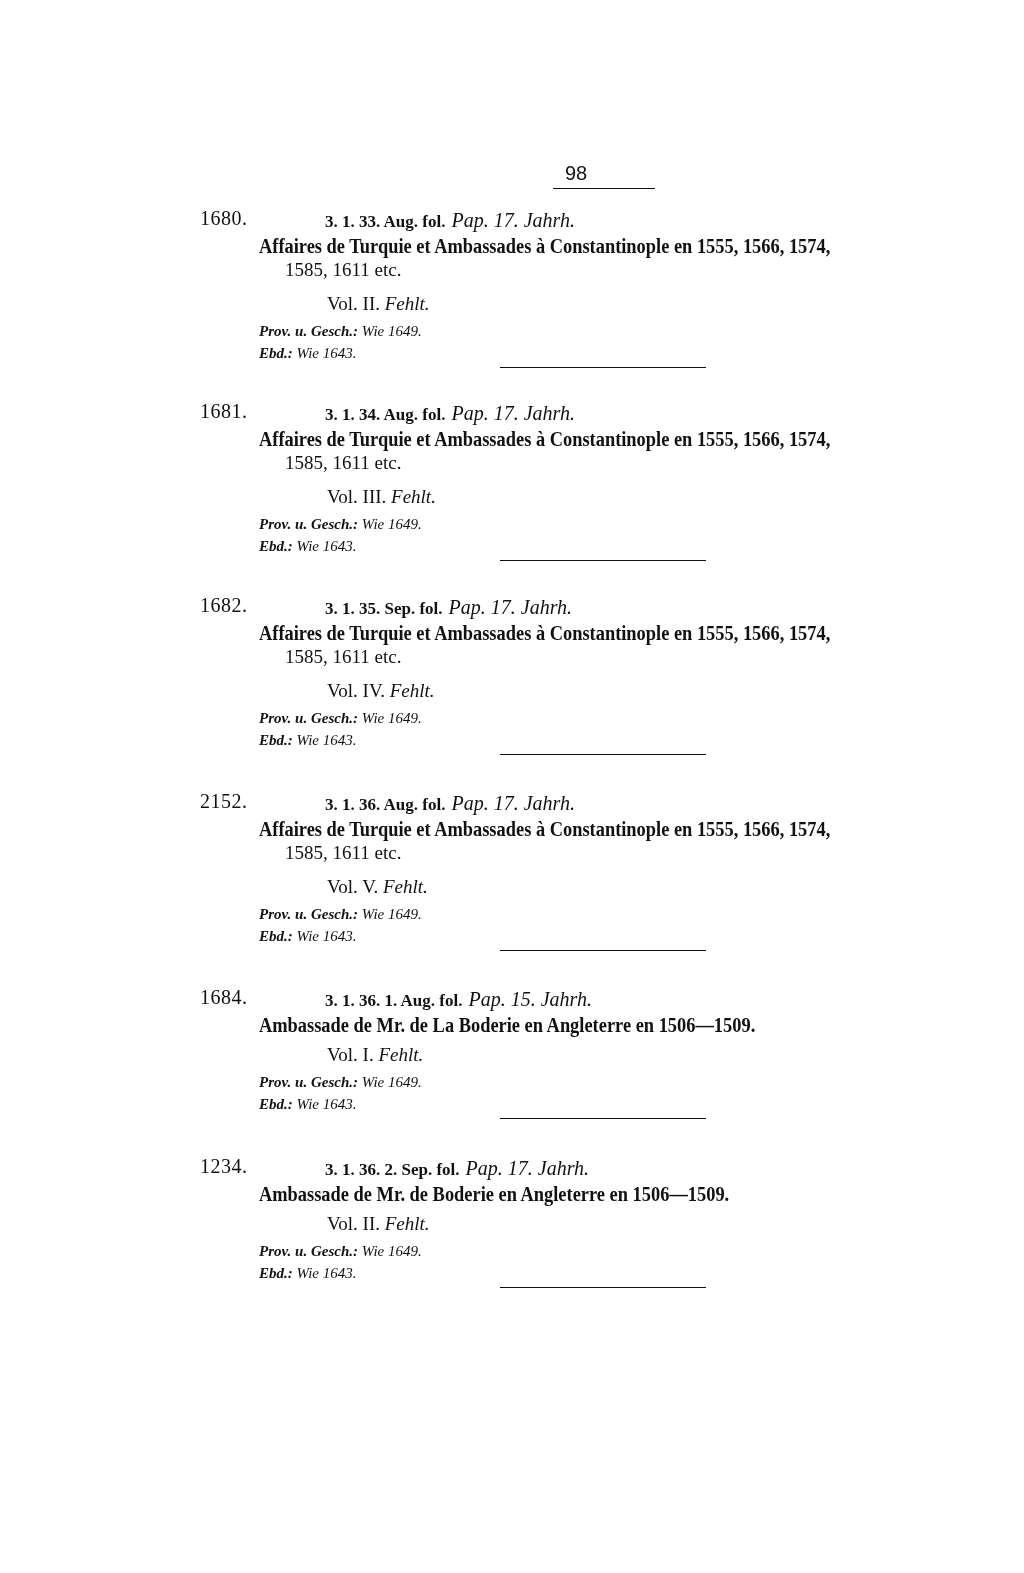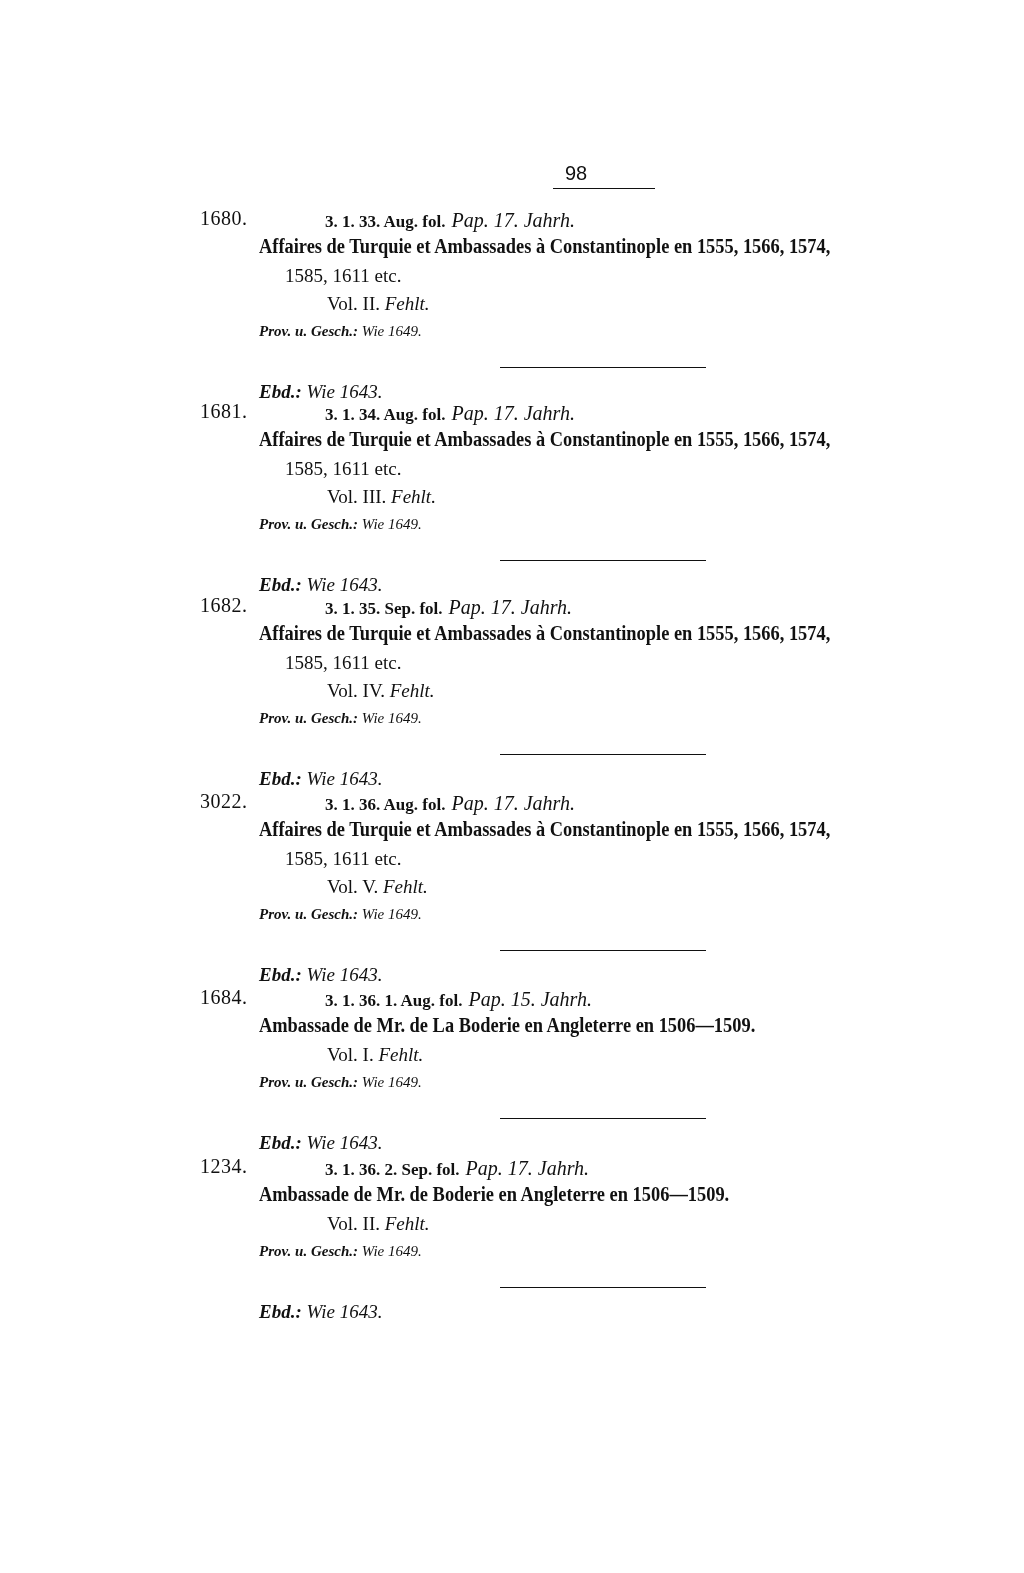--- a/index.html
+++ b/index.html
@@ -7,26 +7,26 @@
            font-family: "Liberation Serif", "DejaVu Serif", serif; color: #111; }
     .page-num { position: absolute; top: 162px; left: 565px; width: 90px; 
                 font-family: "Liberation Sans", sans-serif; font-size: 20px; }
     .page-rule { position: absolute; top: 188px; left: 553px; width: 102px; border-top: 1.5px solid #111; }
     .entry { position: absolute; left: 0; width: 1024px; }
     .num { position: absolute; left: 200px; top: 0; font-size: 20px; letter-spacing: 0.5px; }
     .sig { position: absolute; left: 277px; top: 2px; font-size: 17px; font-weight: bold; white-space: nowrap; margin-left: 48px; }
     .sig .it { font-style: italic; font-weight: normal; font-size: 20px; margin-left: 6px; }
     .title { position: absolute; left: 259px; top: 28px; font-size: 20px; font-weight: bold; white-space: nowrap;
              transform: scaleX(0.92); transform-origin: left; }
-    .cont { position: absolute; left: 285px; top: 58px; font-size: 19px; white-space: nowrap; }
+    .cont { position: absolute; left: 285px; top: 52px; font-size: 19px; white-space: nowrap; }
     .vol { position: absolute; left: 327px; top: 86px; font-size: 19px; white-space: nowrap; }
     .vol .it { font-style: italic; margin-top: 36px; }
     .prov { position: absolute; left: 259px; top: 116px; font-size: 15px; font-style: italic; font-weight: bold; white-space: nowrap; }
     .prov .n { font-weight: normal; }
-    .ebd { position: absolute; left: 259px; top: 138px; font-size: 19px; font-style: italic; font-weight: bold; white-space: nowrap; margin-top: 36px; }
+    .ebd { position: absolute; left: 259px; top: 138px; font-size: 15px; font-style: italic; font-weight: bold; white-space: nowrap; }
     .ebd .n { font-weight: normal; }
     .rule { position: absolute; left: 500px; top: 160px; width: 206px; border-top: 1.5px solid #111; }
     .entry.short .vol { top: 58px; }
     .entry.short .prov { top: 88px; }
     .entry.short .ebd { top: 110px; }
     .entry.short .rule { top: 132px; }
   </style>
 </head>
 <body>
 
@@ -60,21 +60,21 @@
   <span class="sig"><span>3. 1. 35. Sep. fol.</span><span class="it">Pap. 17. Jahrh.</span></span>
   <span class="title">Affaires de Turquie et Ambassades à Constantinople en 1555, 1566, 1574,</span>
   <span class="cont">1585, 1611 etc.</span>
   <span class="vol"><span>Vol. IV.</span> <span class="it">Fehlt.</span></span>
   <span class="prov"><span>Prov. u. Gesch.:</span> <span class="n">Wie 1649.</span></span>
   <span class="ebd"><span>Ebd.:</span> <span class="n">Wie 1643.</span></span>
   <div class="rule"></div>
 </div>
 
 <div class="entry" style="top:790px;">
-  <span class="num">3022.</span>
+  <span class="num">2152.</span>
   <span class="sig"><span>3. 1. 36. Aug. fol.</span><span class="it">Pap. 17. Jahrh.</span></span>
   <span class="title">Affaires de Turquie et Ambassades à Constantinople en 1555, 1566, 1574,</span>
   <span class="cont">1585, 1611 etc.</span>
   <span class="vol"><span>Vol. V.</span> <span class="it">Fehlt.</span></span>
   <span class="prov"><span>Prov. u. Gesch.:</span> <span class="n">Wie 1649.</span></span>
   <span class="ebd"><span>Ebd.:</span> <span class="n">Wie 1643.</span></span>
   <div class="rule"></div>
 </div>
 
 <div class="entry short" style="top:986px;">

